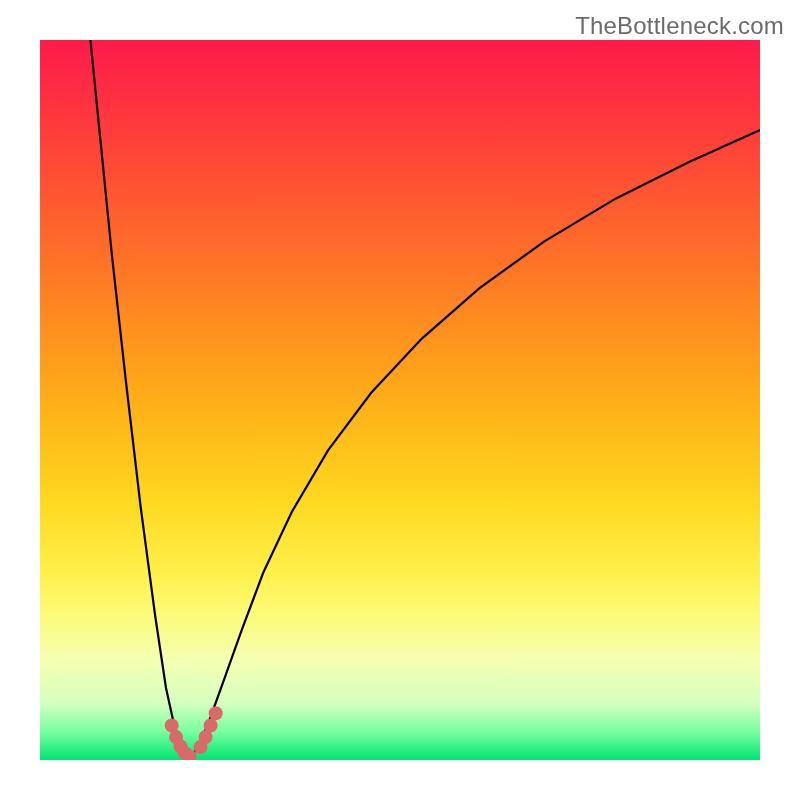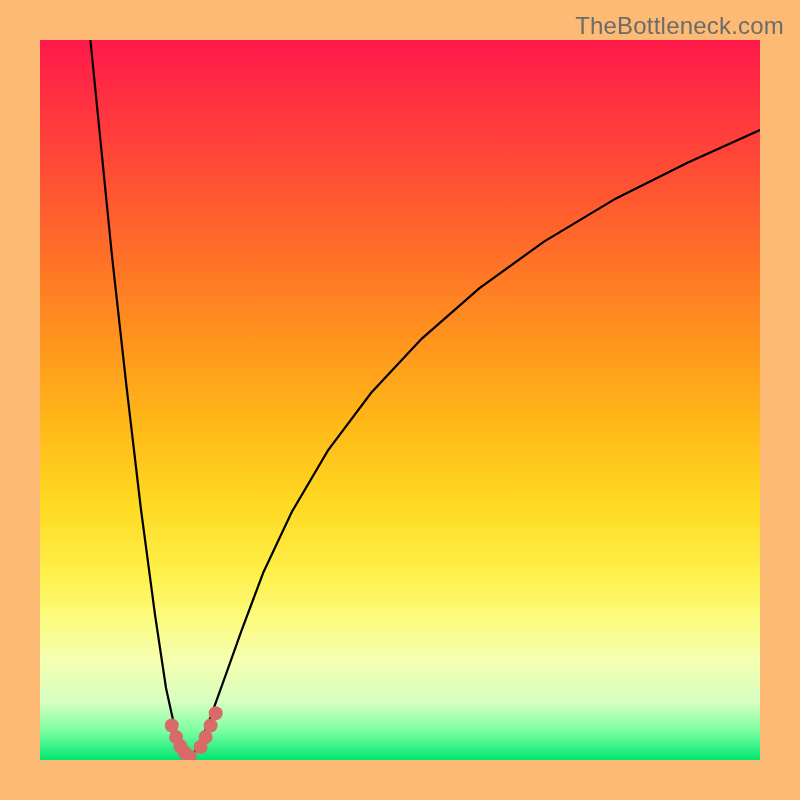--- a/index.html
+++ b/index.html
@@ -10,21 +10,21 @@
     background: #000;
     overflow: hidden;
     font-family: Arial, Helvetica, sans-serif;
   }
   .frame {
     position: absolute;
     left: 0;
     top: 0;
     width: 800px;
     height: 800px;
-    background: #fdba74;
+    background: #ffffff;
   }
   .plot-area {
     position: absolute;
     left: 40px;
     top: 40px;
     width: 720px;
     height: 720px;
     overflow: hidden;
   }
   .gradient-bg {

